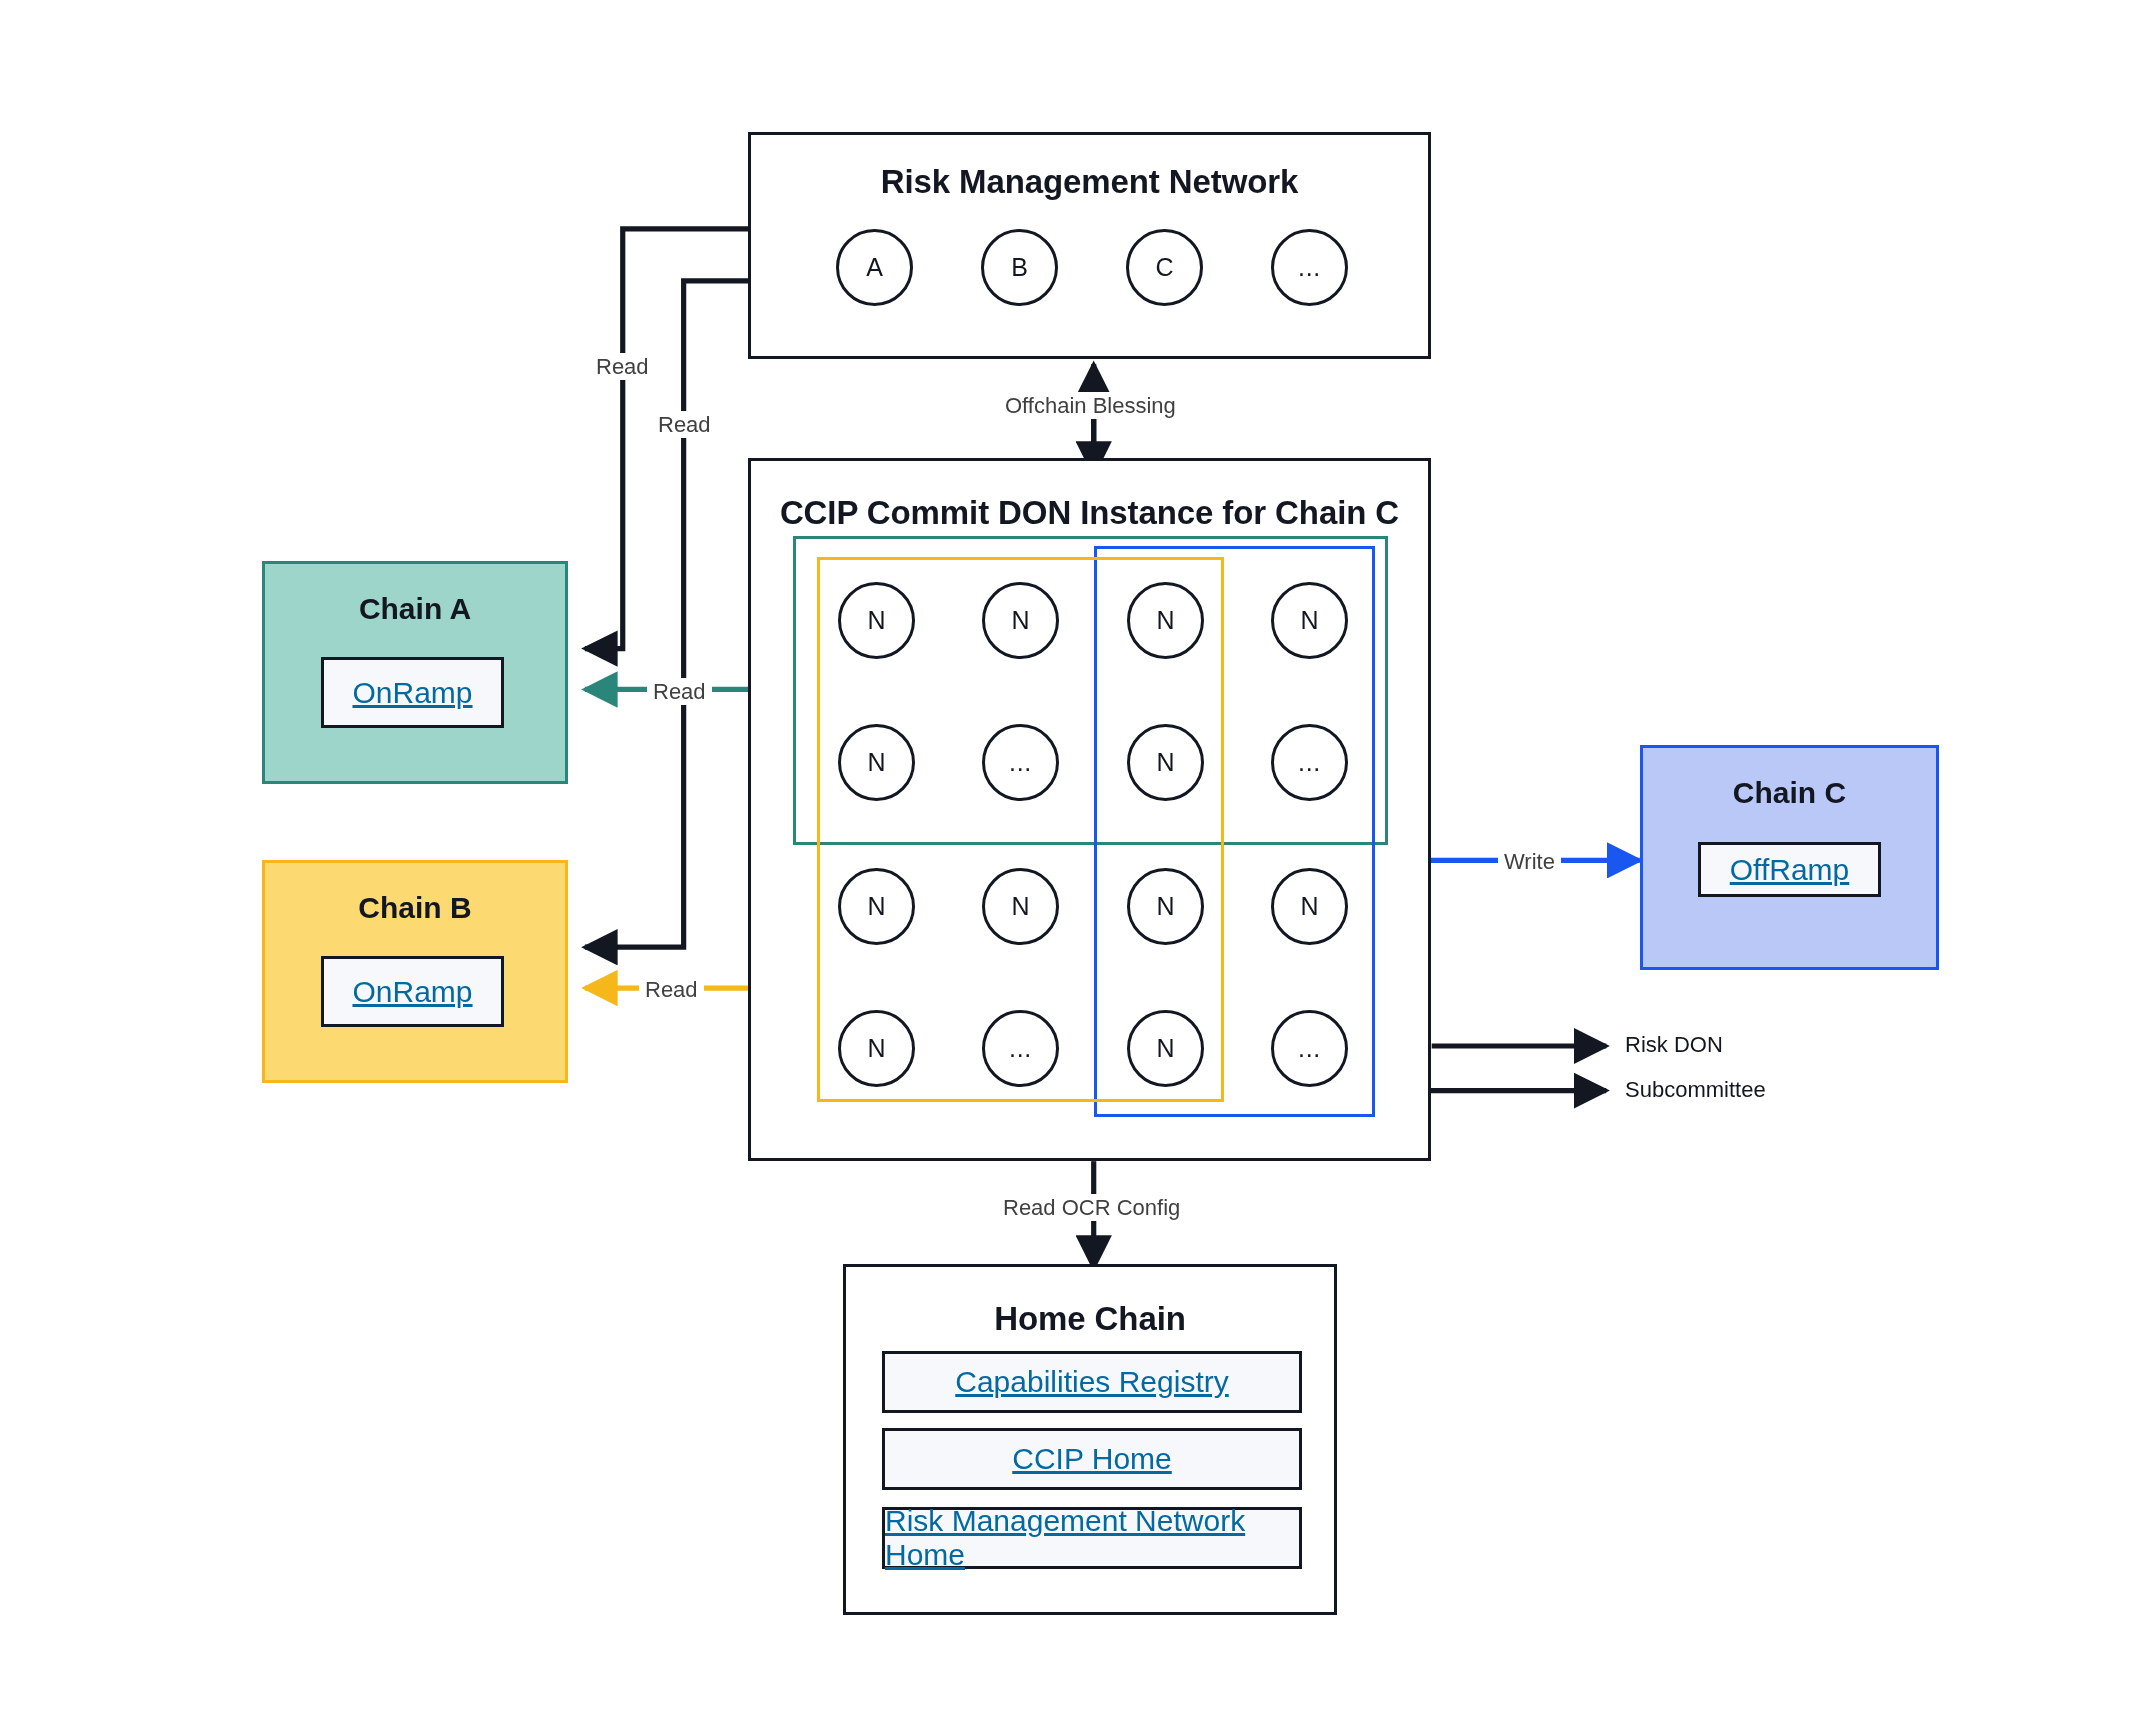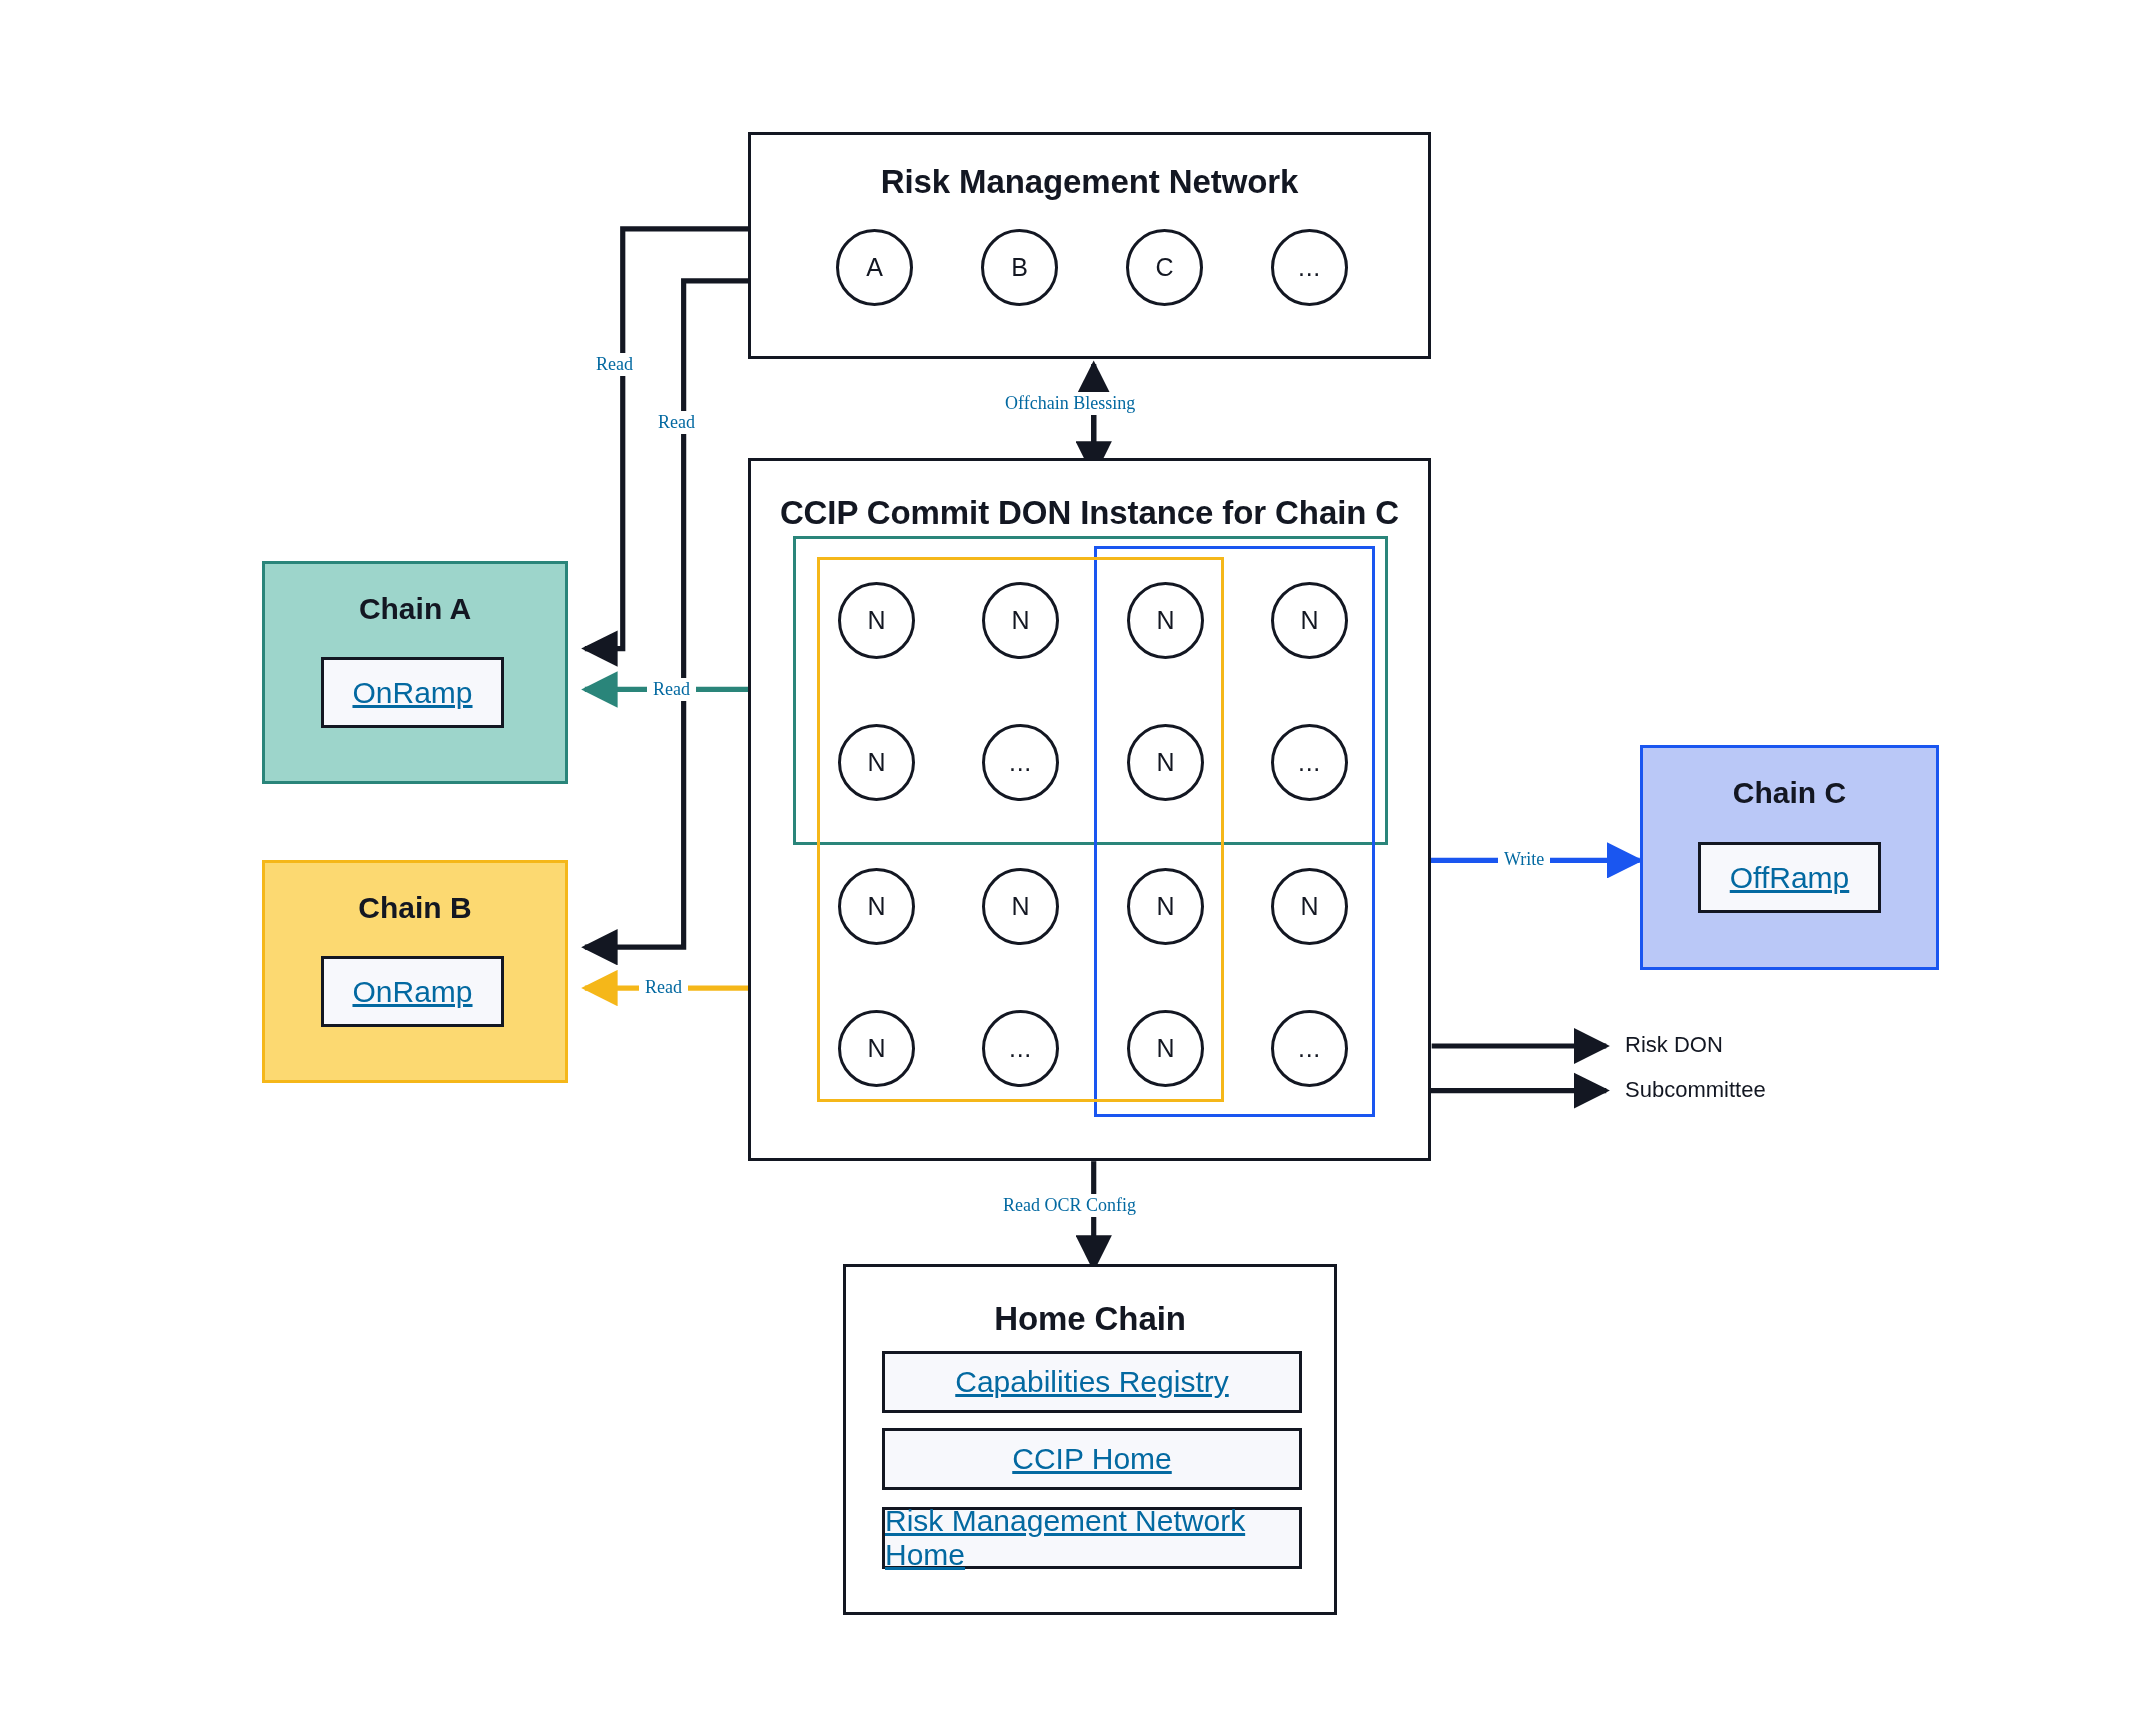--- a/index.html
+++ b/index.html
@@ -9,22 +9,22 @@
 
   .box{position:absolute;box-sizing:border-box;background:#ffffff;border:3.7px solid #131722;}
   .title{position:absolute;left:0;right:0;text-align:center;font-weight:bold;color:#131722;}
   .t-lg{font-size:33px;letter-spacing:-0.1px;}
   .t-md{font-size:30px;}
 
   .chainbox{position:absolute;box-sizing:border-box;}
   .chipbox{position:absolute;box-sizing:border-box;background:#f7f8fc;border:3.7px solid #131722;
            display:flex;align-items:center;justify-content:center;font-size:30px;color:#0369a1;text-decoration:underline;}
 
-  .edgelabel{position:absolute;background:#ffffff;font-size:18px;color:#0369a1;
-             white-space:nowrap;padding:1.5px 6px;line-height:1.1;font-family:Liberation Serif, serif;}
+  .edgelabel{position:absolute;background:#ffffff;font-size:22px;color:#404040;
+             white-space:nowrap;padding:1.5px 6px;line-height:1.1;}
   .plainlabel{position:absolute;font-size:22px;color:#131722;white-space:nowrap;line-height:1.1;}
 
   .node{position:absolute;box-sizing:border-box;border:3.7px solid #131722;border-radius:50%;
         background:#ffffff;display:flex;align-items:center;justify-content:center;
         font-size:25px;color:#131722;}
   .node.dots{font-size:25px;letter-spacing:0.7px;}
 
   .crect{position:absolute;box-sizing:border-box;background:transparent;}
 </style>
 </head>
@@ -110,21 +110,21 @@
   <div class="chipbox" style="left:297px;top:657px;width:183px;height:71px;">OnRamp</div>
 
   <div class="chainbox" style="left:238px;top:860px;width:306px;height:223px;background:#FCD971;border:3.7px solid #F5B719;">
     <div class="title t-md" style="top:28px;">Chain B</div>
   </div>
   <div class="chipbox" style="left:297px;top:956px;width:183px;height:71px;">OnRamp</div>
 
   <div class="chainbox" style="left:1616px;top:745px;width:299px;height:225px;background:#BAC8F7;border:3.7px solid #1A56F0;">
     <div class="title t-md" style="top:28px;">Chain C</div>
   </div>
-  <div class="chipbox" style="left:1674px;top:842px;width:183px;height:71px;">OffRamp</div>
+  <div class="chipbox" style="left:1674px;top:842px;width:183px;height:55px;">OffRamp</div>
 
   <div class="box" style="left:819px;top:1264px;width:494px;height:351px;">
     <div class="title t-lg" style="top:33px;">Home Chain</div>
   </div>
   <div class="chipbox" style="left:858px;top:1351px;width:420px;height:62px;">Capabilities Registry</div>
   <div class="chipbox" style="left:858px;top:1428px;width:420px;height:62px;">CCIP Home</div>
   <div class="chipbox" style="left:858px;top:1507px;width:420px;height:62px;">Risk Management Network Home</div>
 
   <div class="edgelabel" style="left:566px;top:353px;">Read</div>
   <div class="edgelabel" style="left:628px;top:411px;">Read</div>

